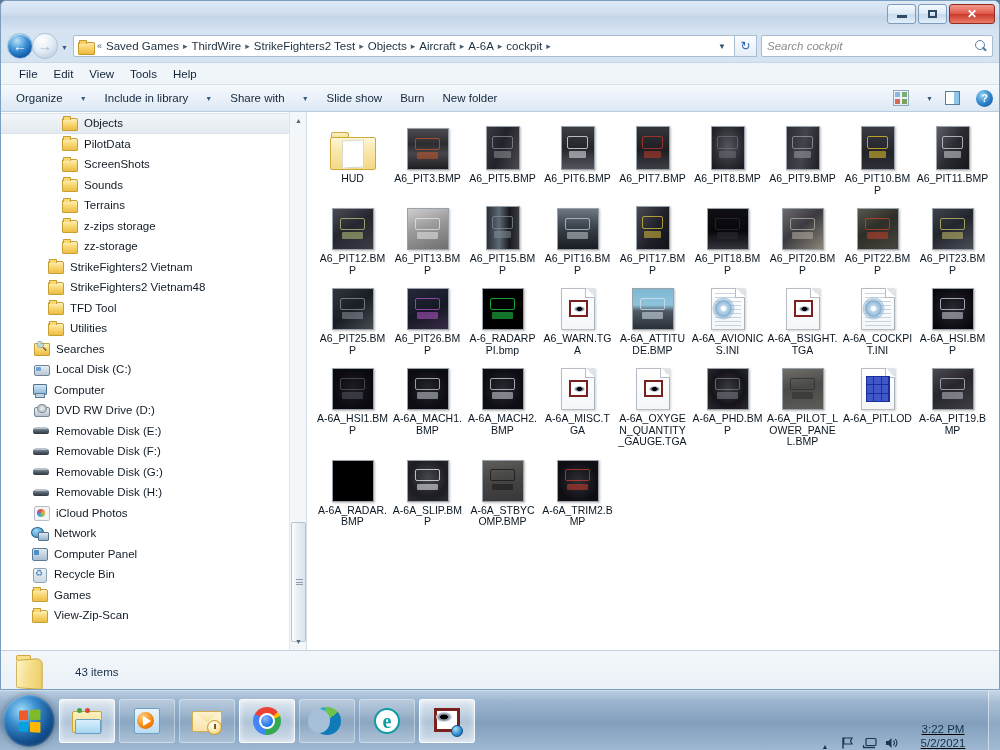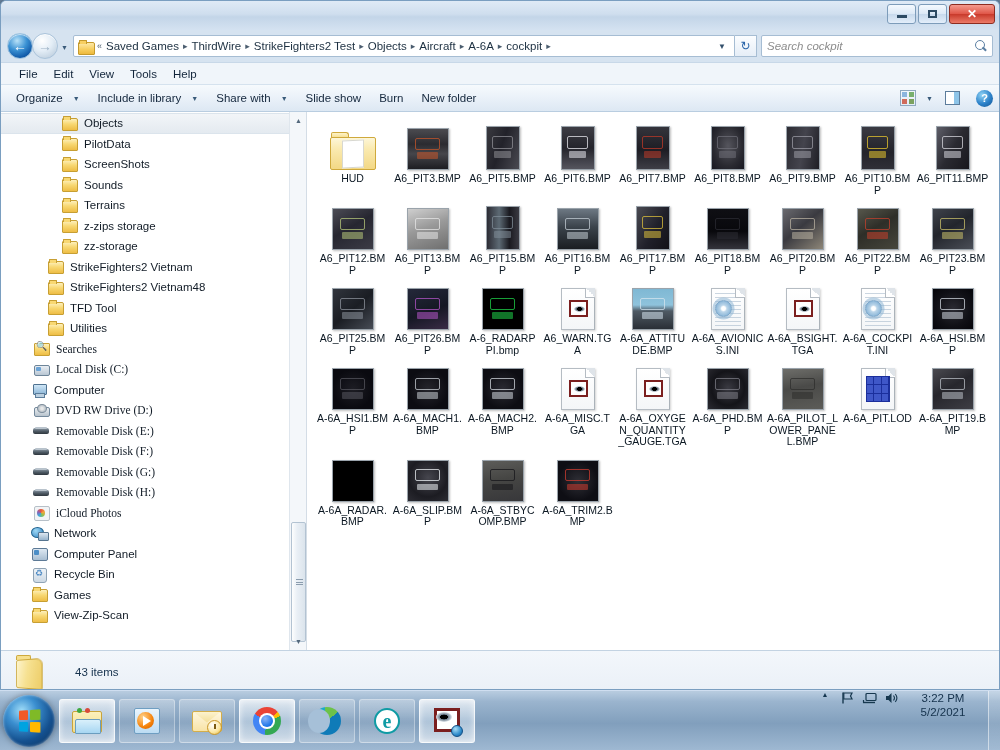--- a/index.html
+++ b/index.html
@@ -163,21 +163,21 @@
   #toolbar {
     height: 28px;
     background: linear-gradient(180deg, #f6fafd 0%, #eaf1f9 50%, #dde8f3 100%);
     border-top: 1px solid #d5e2ee;
     border-bottom: 1px solid #b9cde0;
     display: flex; align-items: center;
     padding: 0 6px;
   }
   .tbitem {
     font-size: 11.5px; color: #13263c; padding: 4px 9px;
-    display: flex; align-items: center; gap: 10px; cursor: default;
+    display: flex; align-items: center; gap: 17px; cursor: default;
     border-radius: 2px;
   }
   .tbcaret { font-size: 7px; color: #3a5b7a; }
   #toolbar-right { margin-left: auto; display: flex; align-items: center; gap: 2px; }
   .viewicon {
     width: 16px; height: 16px;
     display: grid; grid-template-columns: 1fr 1fr; grid-template-rows: 1fr 1fr;
     gap: 1.5px; padding: 1px;
     border: 1px solid #8fa8bf;
   }
@@ -217,21 +217,21 @@
     height: 20.5px; display: flex; align-items: center;
     font-size: 11.5px; color: #111b26; cursor: default;
     padding-right: 4px;
   }
   .treerow.selected {
     background: linear-gradient(180deg, #f2f5f8 0%, #e4eaf0 100%);
     border-top: 1px solid #dbe4ec; border-bottom: 1px solid #dbe4ec;
   }
   .ind1 { padding-left: 60px; }
   .ind2 { padding-left: 46px; }
-  .ind3 { padding-left: 32px; font-family: Liberation Serif, serif; }
+  .ind3 { padding-left: 32px; }
   .ind4 { padding-left: 30px; }
   .ticon { width: 17px; height: 15px; flex: none; margin-right: 6px; position: relative; }
   
   .ticon.folder:before {
     content:""; position:absolute; left:1px; top:2px; width:14px; height:11px;
     background: linear-gradient(180deg,#fdf0bc 0%, #f8d873 45%, #eebd45 100%);
     border:1px solid #c79f33; border-radius:1px 2px 1px 1px;
   }
   .ticon.folder:after {
     content:""; position:absolute; left:2px; top:0; width:6px;height:3px;
@@ -584,21 +584,21 @@
     background: radial-gradient(ellipse at 50% 50%, #000 0 34%, #6b7b8b 36%, #eef3f8 75%);
     border-radius:50%;
   }
   .ti.viewer .badge {
     position:absolute; right:0px; bottom:0px; width:12px;height:12px;border-radius:50%;
     background: radial-gradient(circle at 35% 30%, #a8ddf6 0%, #2f8ccb 60%, #155891 100%);
     border:1px solid #0f4e86;
   }
 
   #tray {
-    margin-left: auto; display: flex; align-items: flex-start; height: 100%;
+    margin-left: auto; display: flex; align-items: flex-end; height: 100%; text-decoration: underline;
   }
   .trayicon { width: 22px; display:flex; align-items:center; justify-content:center; color:#14364f; }
   #clock {
     width: 82px; text-align: center; color: #14314b;
     font-size: 11.5px; line-height: 14px;
     padding: 0 4px;
   }
   #showdesk {
     width: 12px; height: 100%; margin-left: 4px;
     border-left: 1px solid rgba(255,255,255,.5);

